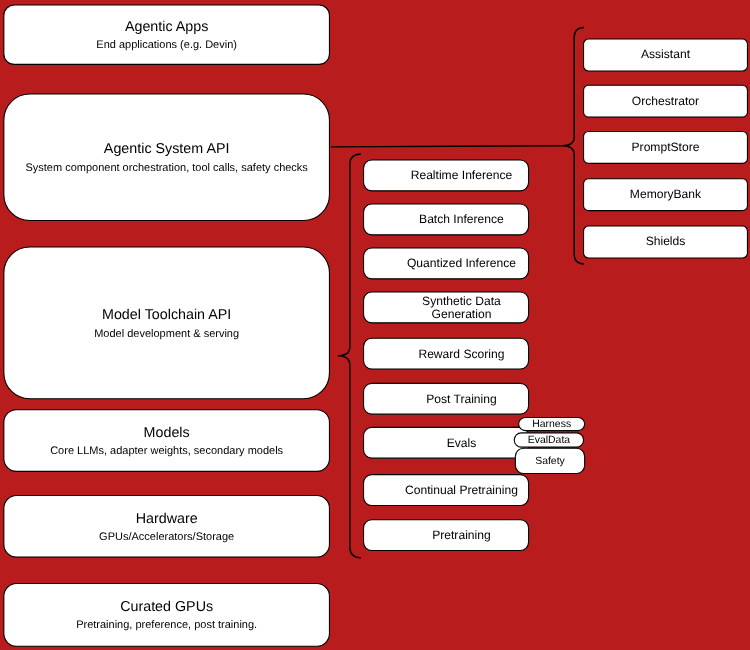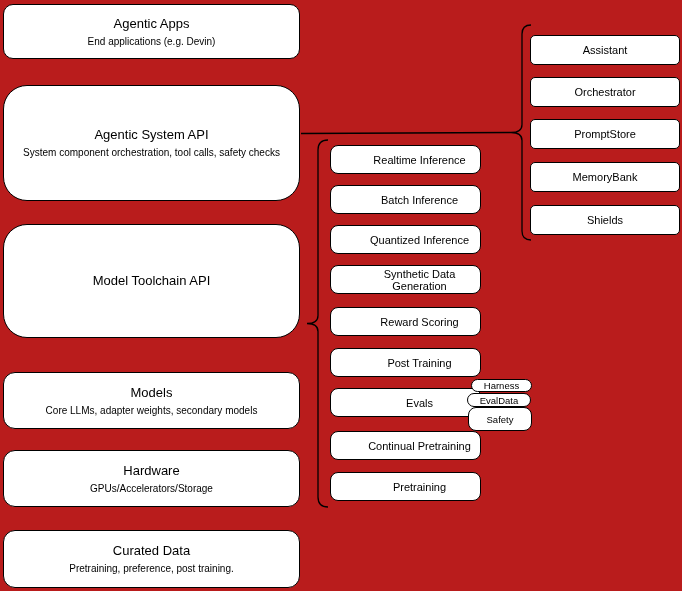--- a/index.html
+++ b/index.html
@@ -31,33 +31,34 @@
 <div id="stage">
 
   <div class="box leftbox" style="top:4px;height:55px;border-radius:10px;">
     <div class="title">Agentic Apps</div>
     <div class="sub">End applications (e.g. Devin)</div>
   </div>
   <div class="box leftbox" style="top:85px;height:116px;border-radius:24px;">
     <div class="title">Agentic System API</div>
     <div class="sub">System component orchestration, tool calls, safety checks</div>
   </div>
-  <div class="box leftbox" style="top:224px;height:114px;border-radius:24px;">
+  <div class="box leftbox" style="top:224px;height:139px;border-radius:24px;">
     <div class="title">Model Toolchain API</div>
+    <div class="sub">Model development &amp; serving</div>
   </div>
   <div class="box leftbox" style="top:372px;height:57px;border-radius:12px;">
     <div class="title">Models</div>
     <div class="sub">Core LLMs, adapter weights, secondary models</div>
   </div>
   <div class="box leftbox" style="top:450px;height:57px;border-radius:12px;">
     <div class="title">Hardware</div>
     <div class="sub">GPUs/Accelerators/Storage</div>
   </div>
   <div class="box leftbox" style="top:530px;height:58px;border-radius:12px;">
-    <div class="title">Curated Data</div>
+    <div class="title">Curated GPUs</div>
     <div class="sub">Pretraining, preference, post training.</div>
   </div>
 
   <div class="box midbox" style="top:145px;">
     <span>Realtime Inference</span>
   </div>
   <div class="box midbox" style="top:185px;">
     <span>Batch Inference</span>
   </div>
   <div class="box midbox" style="top:225px;">

